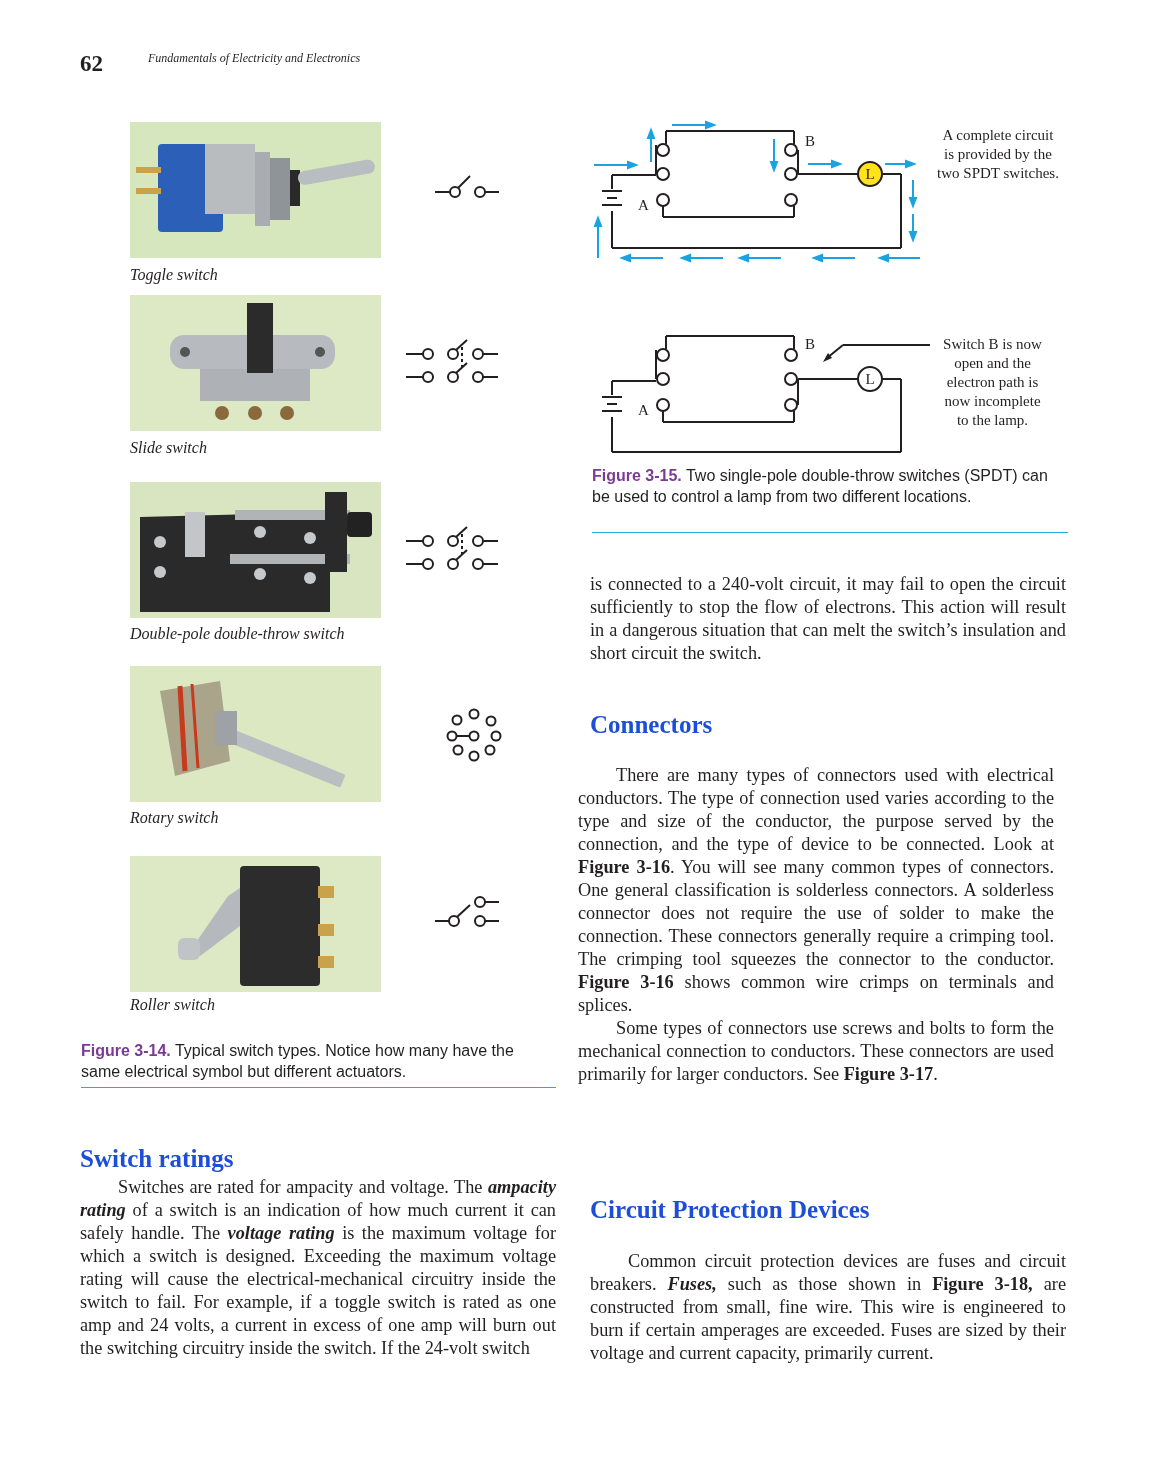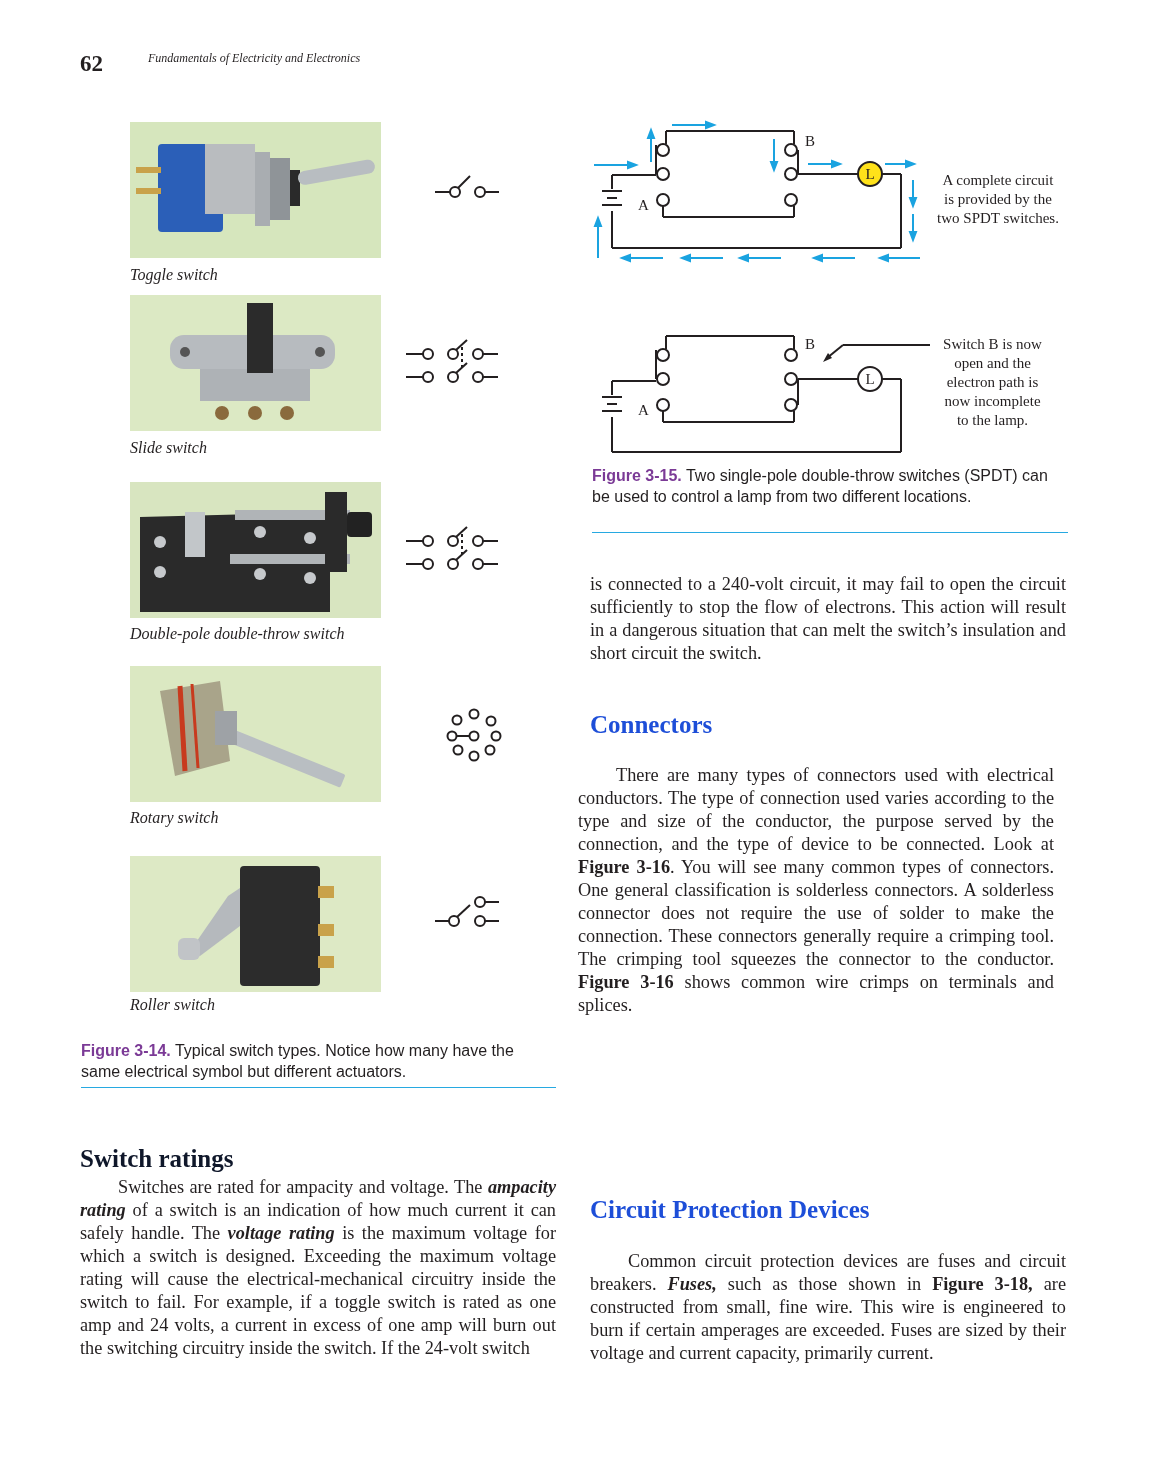--- a/index.html
+++ b/index.html
@@ -15,21 +15,21 @@
   .symbol { position:absolute; }
   .symbol svg { display:block; overflow:visible; }
 
   .figcap { position:absolute; font-family:"Liberation Sans", sans-serif; font-size:16px; line-height:21px; color:#231f20; }
   .figcap .fignum { color:#7b3a96; font-weight:bold; }
   .rule { position:absolute; height:0; border-top:1.5px solid #27a9e1; }
 
   .body-text { position:absolute; font-size:18.3px; line-height:23px; text-align:justify; }
   .body-text p { margin:0; }
   .indent { text-indent:38px; }
-  .heading-green { position:absolute; font-size:25px; font-weight:bold; color:#0f172a; }
+  .heading-green { position:absolute; font-size:25px; font-weight:bold; color:#1d4ed8; }
   .heading-blue { position:absolute; font-size:25px; font-weight:bold; color:#1d4ed8; }
 
   .circuit-note { position:absolute; font-size:15px; line-height:19px; text-align:center; }
   .circuit svg { display:block; }
 </style>
 </head>
 <body>
 
 <div class="abs runhead-num">62</div>
 <div class="abs runhead-title">Fundamentals of Electricity and Electronics</div>
@@ -261,21 +261,21 @@
           <polygon points="92,146 100,143 100,149"></polygon>
         <line x1="156" y1="146" x2="191" y2="146"></line>
           <polygon points="150,146 158,143 158,149"></polygon>
         <line x1="230" y1="146" x2="265" y2="146"></line>
           <polygon points="224,146 232,143 232,149"></polygon>
         <line x1="296" y1="146" x2="330" y2="146"></line>
           <polygon points="290,146 298,143 298,149"></polygon>
       </g>
     </svg>
   </div>
-  <div class="circuit-note" style="left:918px;top:126px;width:160px;margin-top:45px;">
+  <div class="circuit-note" style="left:918px;top:126px;width:160px;">
     <div>A complete circuit</div>
     <div>is provided by the</div>
     <div>two SPDT switches.</div>
   </div>
 
   <div class="abs circuit" style="left:590px;top:325px;">
     <svg width="340" height="135" viewBox="0 0 340 135">
       <g fill="none" stroke="#231f20" stroke-width="2">
         <line x1="22" y1="56" x2="22" y2="70"></line>
         <line x1="22" y1="56" x2="66" y2="56"></line>
@@ -326,18 +326,19 @@
   <div class="rule" style="left:592px;top:532px;width:476px;"></div>
 </div>
 
 <div class="body-text" style="left:590px;top:573px;width:476px;">
   <p><span>is connected to a 240-volt circuit, it may fail to open the circuit sufficiently to stop the flow of electrons. This action will result in a dangerous situation that can melt the switch’s insulation and short circuit the switch.</span></p>
 </div>
 
 <div class="heading-blue" style="left:590px;top:711px;">Connectors</div>
 <div class="body-text" style="left:578px;top:764px;width:476px;">
   <p class="indent"><span>There are many types of connectors used with electrical conductors. The type of connection used varies according to the type and size of the conductor, the purpose served by the connection, and the type of device to be connected. Look at </span><span style="font-weight: bold;">Figure 3-16</span><span>. You will see many common types of connectors. One general classification is solderless connectors. A solderless connector does not require the use of solder to make the connection. These connectors generally require a crimping tool. The crimping tool squeezes the connector to the conductor. </span><span style="font-weight: bold;">Figure 3-16</span><span> shows common wire crimps on terminals and splices.</span></p>
+  <p class="indent"><span>Some types of connectors use screws and bolts to form the mechanical connection to conductors. These connectors are used primarily for larger conductors. See </span><span style="font-weight: bold;">Figure 3-17</span><span>.</span></p>
 </div>
 
 <div class="heading-blue" style="left:590px;top:1196px;">Circuit Protection Devices</div>
 <div class="body-text" style="left:590px;top:1250px;width:476px;">
   <p class="indent"><span>Common circuit protection devices are fuses and circuit breakers. </span><span style="font-weight: bold; font-style: italic;">Fuses,</span><span> such as those shown in </span><span style="font-weight: bold;">Figure 3-18,</span><span> are constructed from small, fine wire. This wire is engineered to burn if certain amperages are exceeded. Fuses are sized by their voltage and current capacity, primarily current.</span></p>
 </div>
 
 </body></html>

